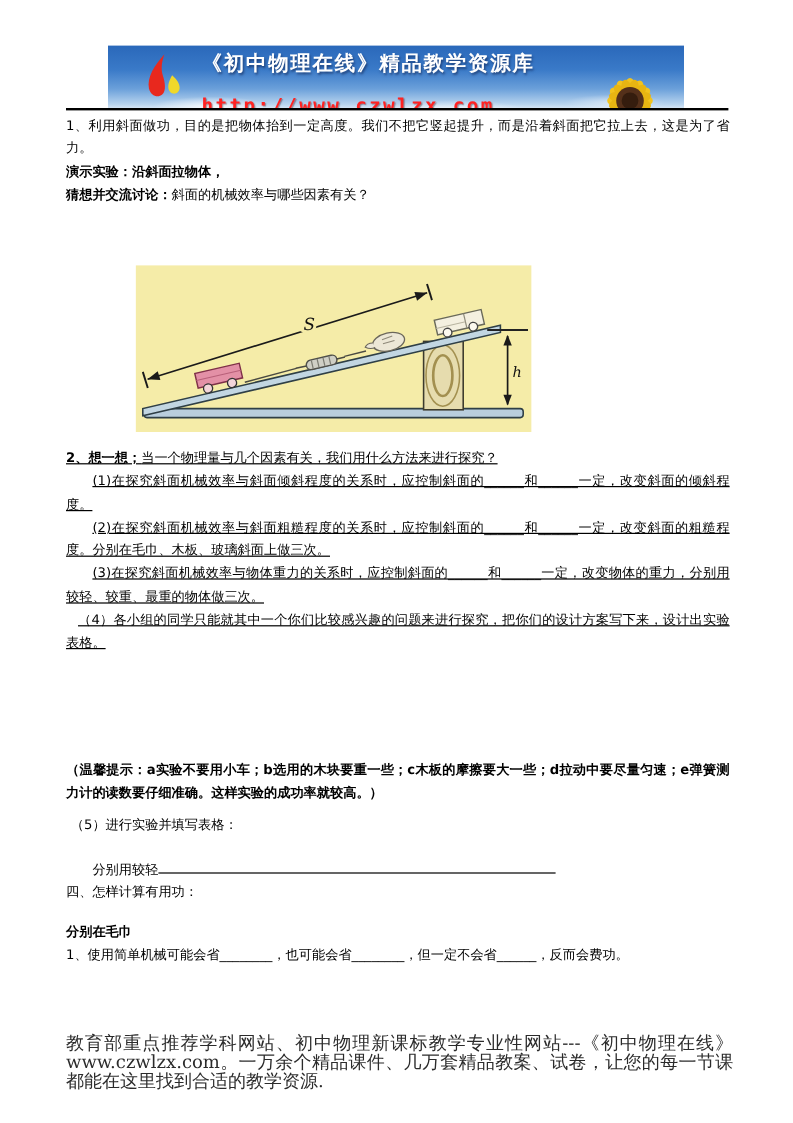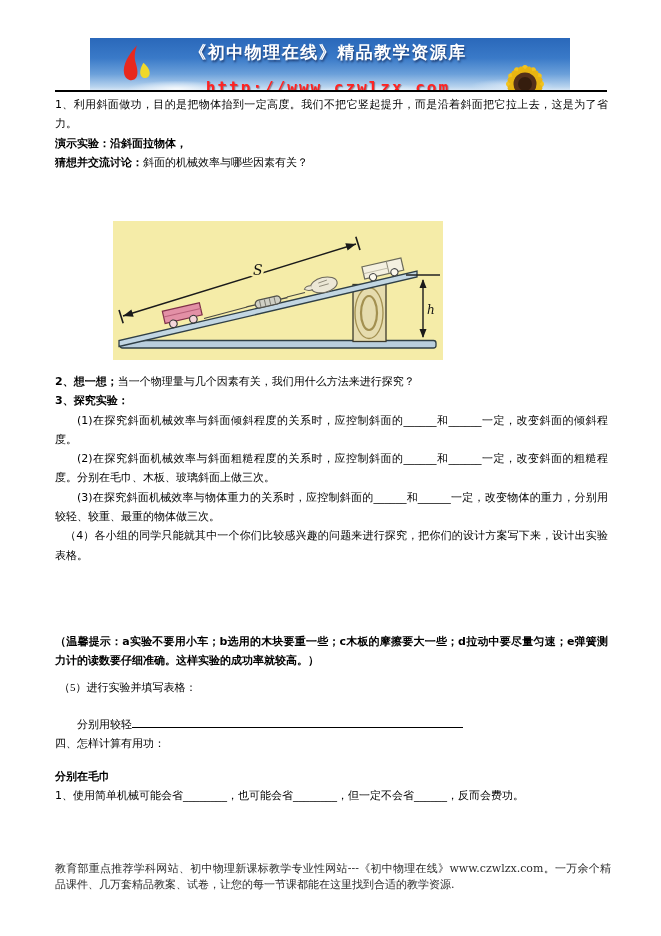--- a/index.html
+++ b/index.html
@@ -12,56 +12,56 @@
   .banner{
     position:absolute;left:90px;top:38px;width:480px;height:53px;
     background:
       radial-gradient(ellipse 70px 12px at 18% 96%, rgba(255,255,255,.85), rgba(255,255,255,0) 70%),
       radial-gradient(ellipse 90px 14px at 60% 104%, rgba(255,255,255,.75), rgba(255,255,255,0) 70%),
       radial-gradient(ellipse 60px 10px at 88% 90%, rgba(255,255,255,.5), rgba(255,255,255,0) 70%),
       linear-gradient(180deg,#2a68ba 0%,#3a7ac8 38%,#6ba0da 68%,#b7d3ee 92%,#ddeaf7 100%);
     overflow:hidden;
   }
   .banner-logo{position:absolute;left:24px;top:4px;width:46px;height:45px;}
-  .banner-text{position:absolute;left:78px;top:3px;width:320px;text-align:center;}
+  .banner-text{position:absolute;left:78px;top:3px;width:320px;text-align:left;}
   .banner-title{
     color:#fff;font-weight:bold;font-size:17px;letter-spacing:1.5px;
     text-shadow:1px 2px 2px rgba(10,20,60,.55);white-space:nowrap;
   }
   .banner-url{
     margin-top:14px;color:#ff2222;font-weight:bold;font-size:16px;letter-spacing:2px;
     font-family:"DejaVu Sans Mono","Liberation Mono",monospace;
     text-shadow:1px 1px 1px rgba(60,0,0,.4);
   }
   .banner-flower{position:absolute;right:2px;top:10px;width:86px;height:60px;}
   .rule{position:absolute;left:55px;top:90px;width:552px;height:0;border-top:2px solid #000;}
   
   .doc{position:absolute;left:55px;width:553px;font-size:11px;line-height:19.3px;text-align:justify;}
   .doc p{margin:0;padding:0;}
   b{font-weight:bold;}
   .blk-intro{top:95px;}
-  .blk-s3{top:372px;}
+  .blk-s3{top:372px;text-decoration:underline;}
   .blk-tips{top:632px;}
   .blk-check{top:767px;}
   .ind22{text-indent:22px;}
   .ind10{text-indent:10px;}
-  .ind4{text-indent:4px;font-family:Liberation Serif, serif;}
+  .ind4{text-indent:4px;}
   .item5{margin-top:7px !important;}
   .conclusion{margin-top:17px !important;text-indent:22px;}
   .fill-line{
     display:inline-block;width:331px;height:13px;vertical-align:baseline;
     border-bottom:1.6px solid #000;
   }
   
   .figure-wrap{position:absolute;left:113px;top:221px;width:330px;height:139px;}
   
   .footer{
     position:absolute;left:55px;top:861px;width:556px;
     font-family:"DejaVu Serif","Liberation Serif",serif;
-    font-size:11px;line-height:16px;color:#2b2b2b;text-align:justify;
+    font-size:15px;line-height:16px;color:#2b2b2b;text-align:justify;
   }
 </style>
 </head>
 <body>
 
 <div class="banner">
   <svg class="banner-logo" viewBox="0 0 50 46">
     <path d="M25,2 C16,12 9,23 11,33 C12.5,39.5 19,42 23,38.5 C27,35 25.5,27 23.5,21 C21.5,14 23,8 25,2 Z" fill="#e8281e"></path>
     <path d="M32,21 C28.5,27 27,33 30.5,36.5 C33.8,39.5 39,37 38.8,32 C38.6,27 35,24 32,21 Z" fill="#f0d82a"></path>
   </svg>
@@ -175,21 +175,20 @@
       <g transform="translate(310,117) rotate(90)">
         <path d="M0,0 L-9,3.5 L-9,-3.5 z" fill="#1a1a1a" stroke="none"></path>
       </g>
     </g>
     <text x="314" y="93" font-size="12" font-style="italic" font-family="DejaVu Serif, serif" fill="#111" style="paint-order:stroke;stroke:#f5eca8;stroke-width:4">h</text>
   </svg>
 </div>
 
 <div class="doc blk-s3">
   <p><b>2、想一想；</b><span>当一个物理量与几个因素有关，我们用什么方法来进行探究？</span></p>
-  <p><b>3、探究实验：</b></p>
   <p class="ind22">(1)在探究斜面机械效率与斜面倾斜程度的关系时，应控制斜面的______和______一定，改变斜面的倾斜程度。</p>
   <p class="ind22">(2)在探究斜面机械效率与斜面粗糙程度的关系时，应控制斜面的______和______一定，改变斜面的粗糙程度。分别在毛巾、木板、玻璃斜面上做三次。</p>
   <p class="ind22">(3)在探究斜面机械效率与物体重力的关系时，应控制斜面的______和______一定，改变物体的重力，分别用较轻、较重、最重的物体做三次。</p>
   <p class="ind10">（4）各小组的同学只能就其中一个你们比较感兴趣的问题来进行探究，把你们的设计方案写下来，设计出实验表格。</p>
 </div>
 
 <div class="doc blk-tips">
   <p><b>（温馨提示：a实验不要用小车；b选用的木块要重一些；c木板的摩擦要大一些；d拉动中要尽量匀速；e弹簧测力计的读数要仔细准确。这样实验的成功率就较高。）</b></p>
   <p class="ind4 item5">（5）进行实验并填写表格：</p>
   <p class="conclusion"><span>分别用较轻</span><span class="fill-line"></span></p>

